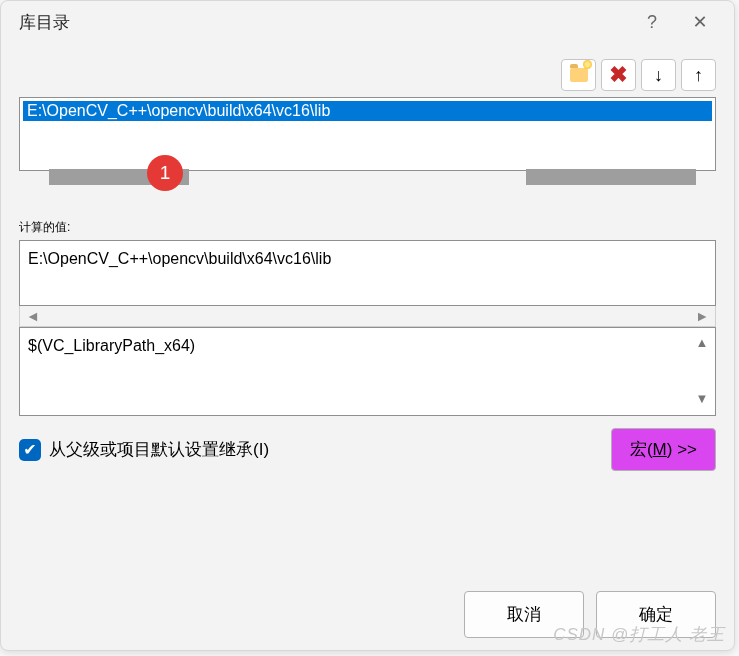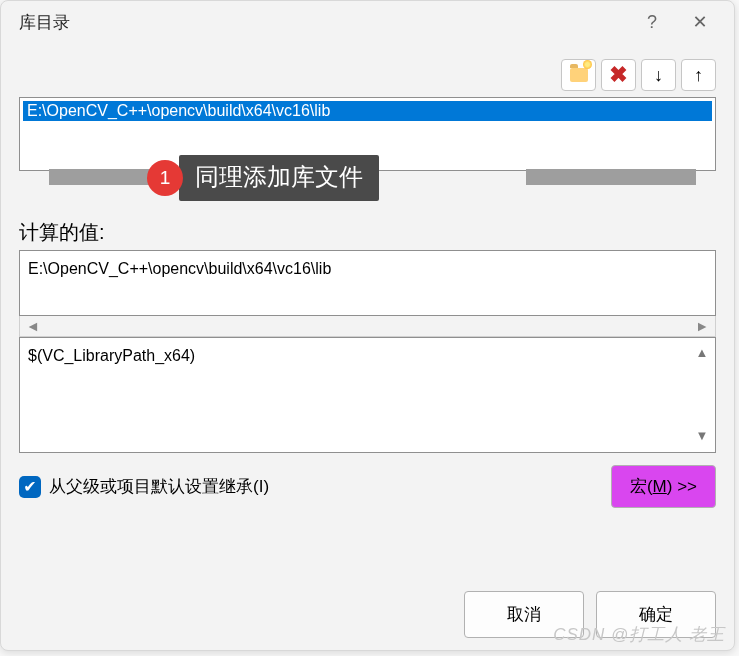--- a/index.html
+++ b/index.html
@@ -16,25 +16,25 @@
 .folder-icon::after { content:""; position:absolute; top:-8px; right:-4px; width:9px; height:9px; background: radial-gradient(circle at center,#ffeb80 30%,#ffc040 70%); border-radius:50%;}
 .x-icon { color:#c62828; font-weight:bold; font-size:22px; line-height:1;}
 .listbox { border: 1px solid #8f8f8f; background: #fff; height: 74px; padding: 3px; position: relative; }
 .sel-row { background: #0078d7; color: #fff; padding: 1px 4px; font-size: 16px;}
 .greybar-wrap { position: relative; margin-top: -8px; height:28px;}
 .greybar1 { position:absolute; left:30px; width:140px; height:16px; background:#9e9e9e; top:6px;}
 .greybar2 { position:absolute; right:20px; width:170px; height:16px; background:#9e9e9e; top:6px;}
 .callout-wrap { position:absolute; left:128px; top:-8px; display:flex; align-items:center; z-index:10;}
 .bubble-num { width:36px; height:36px; background:#e53935; color:#fff; border-radius:50%; display:flex; align-items:center; justify-content:center; font-size:19px; margin-right:-4px; position:relative; z-index:11;}
 .callout { background:#4a4a4a; color:#fff; font-size:24px; padding:6px 16px 8px 16px; border-radius:2px;}
-.label { font-size: 20px; margin-top: 28px; margin-bottom: 4px; }
+.label { font-size: 12px; margin-top: 28px; margin-bottom: 4px; }
 .txtbox { border: 1px solid #8f8f8f; background: #fff; padding: 6px 8px; font-size: 16px; line-height: 1.45; }
 .calcbox { height: 66px; }
 .calcscroll { display:flex; justify-content:space-between; padding:2px 6px; border:1px solid #d0d0d0; border-top:none; background:#f3f3f3; color:#888; font-size:14px;}
-.inherbox { height: 116px; position:relative; padding-right:26px;}
+.inherbox { height: 89px; position:relative; padding-right:26px;}
 .vscroll { position:absolute; right:4px; top:6px; bottom:6px; width:18px; display:flex; flex-direction:column; justify-content:space-between; color:#777; font-size:13px; align-items:center;}
 .checkrow { display:flex; align-items:center; margin-top: 12px; gap:8px; font-size:17px;}
 .cbox { width:22px; height:22px; border-radius:5px; background:#0067c0; display:flex; align-items:center; justify-content:center; color:#fff; font-size:16px;}
 .macrobtn { margin-left:auto; border:1px solid #b1b1b1; background:#d946ef; border-radius:4px; padding:9px 18px; font-size:17px;}
 .und { text-decoration: underline; }
 .btnrow { display:flex; justify-content:flex-end; gap:12px; padding:14px 18px 12px 0;}
 .dbtn { border:1px solid #b1b1b1; background:#fdfdfd; border-radius:4px; width: 120px; padding: 11px 0; font-size:17px;}
 .watermark { position:absolute; right:14px; bottom:10px; color:#c7c7c7; font-size:17px; font-style:italic; letter-spacing:1px; pointer-events:none;}
 </style>
 </head>
@@ -69,21 +69,20 @@
 
     <div class="listbox">
       <div class="sel-row">E:\OpenCV_C++\opencv\build\x64\vc16\lib</div>
     </div>
 
     <div class="greybar-wrap">
       <div class="greybar1"></div>
       <div class="greybar2"></div>
       <div class="callout-wrap">
         <div class="bubble-num">1</div>
-        <div class="callout">同理添加库文件</div>
       </div>
     </div>
 
     <div class="label">计算的值:</div>
     <div class="txtbox calcbox">
       <div>E:\OpenCV_C++\opencv\build\x64\vc16\lib</div>
     </div>
     <div class="calcscroll">
       <span>◄</span>
       <span>►</span>

